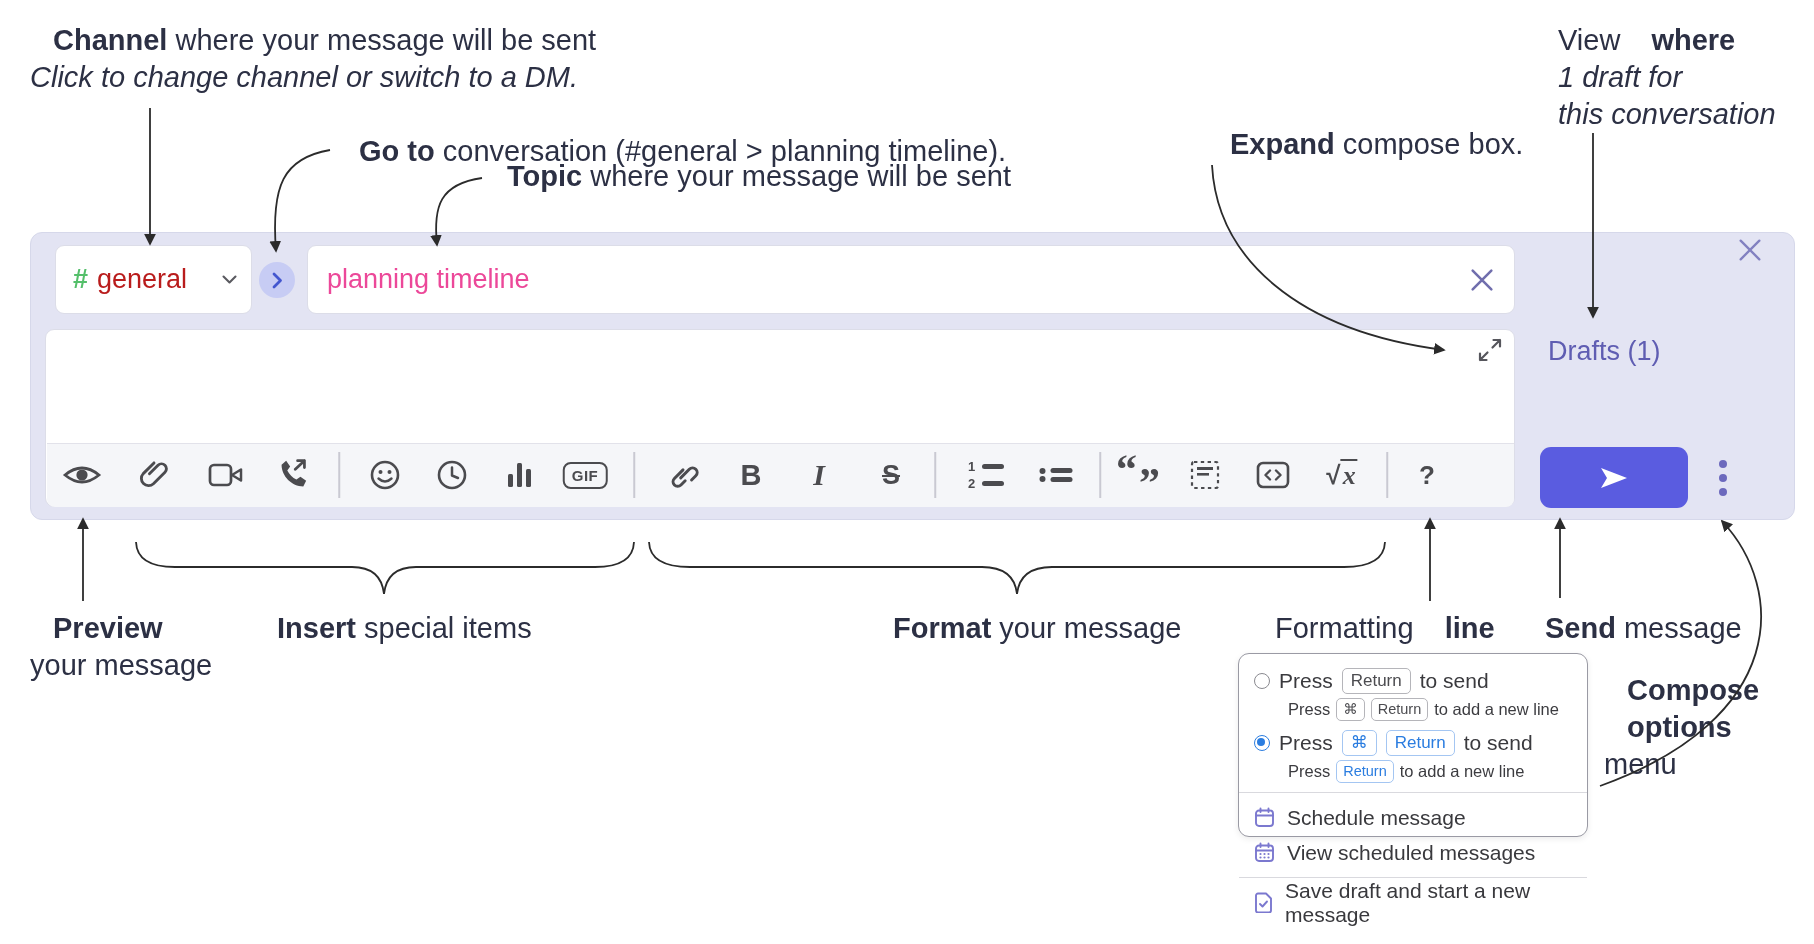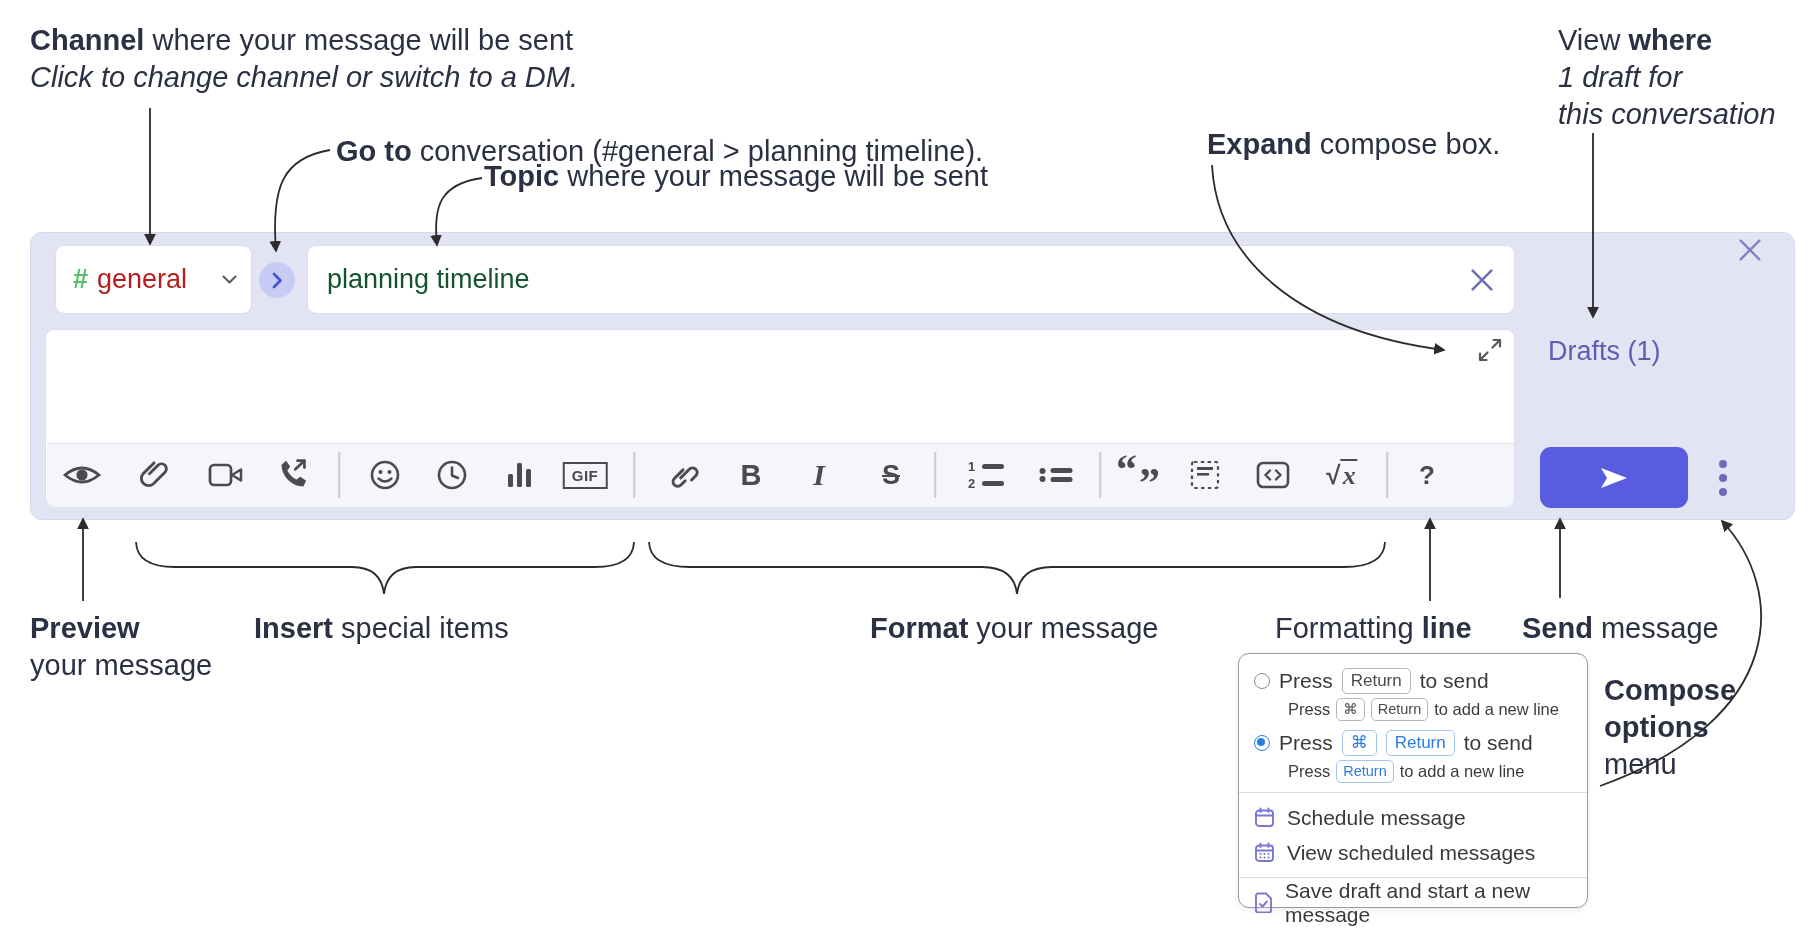--- a/index.html
+++ b/index.html
@@ -1,70 +1,70 @@
 <!DOCTYPE html>
 <html><head>
 <meta charset="utf-8">
 <style>
   html,body{margin:0;padding:0;background:#ffffff;}
   #stage{position:relative;width:1814px;height:944px;background:#fff;overflow:hidden;
          font-family:"Liberation Sans",sans-serif;color:#2c3044;}
   .abs{position:absolute;}
   
   .ann{font-size:29px;line-height:37px;color:#2c3044;white-space:nowrap;}
-  .ann b{font-weight:700;}
+  .ann b{font-weight:700;margin-left:23px;}
   .it{font-style:italic;}
   
   #composebox{left:30px;top:232px;width:1765px;height:288px;background:#e3e4f3;
               border:1px solid #d6d8ea;border-radius:12px;box-sizing:border-box;}
   .whitebox{position:absolute;background:#ffffff;border:1.5px solid #dcdde8;border-radius:9px;box-sizing:border-box;}
   #channel-select{left:55px;top:245px;width:197px;height:69px;display:flex;align-items:center;
                   padding:0 14px 0 17px;cursor:pointer;}
   #channel-hash{color:#54bf6a;font-weight:700;font-size:27px;margin-right:9px;}
   #channel-name{font-size:27px;color:#b91c1c;flex:1;}
   #go-btn{left:259px;top:262px;width:36px;height:36px;border-radius:50%;background:#c7ccf4;
           display:flex;align-items:center;justify-content:center;cursor:pointer;}
-  #topic-input{left:307px;top:245px;width:1208px;height:69px;font-size:27px;color:#14532d;
+  #topic-input{left:307px;top:245px;width:1208px;height:69px;font-size:27px;color:#ec4899;
                padding:0 60px 0 19px;font-family:"Liberation Sans",sans-serif;outline:none;}
   #topic-clear{left:1468px;top:266px;width:28px;height:28px;cursor:pointer;}
   #message-box{left:45px;top:329px;width:1470px;height:178px;}
   #message-input{position:absolute;left:47px;top:331px;width:1464px;height:108px;border:none;resize:none;
                  outline:none;font-family:"Liberation Sans",sans-serif;font-size:27px;color:#333;
                  padding:12px 60px 0 21px;box-sizing:border-box;background:transparent;}
   #message-input::placeholder{color:#8c8c90;}
   #expand-btn{left:1477px;top:337px;width:26px;height:26px;cursor:pointer;}
   #toolbar{left:46.5px;top:443px;width:1467px;height:63px;background:#f5f6f9;border-top:1px solid #e2e2ea;
            border-radius:0 0 8px 8px;}
   .ti{position:absolute;top:443px;height:64px;display:flex;align-items:center;justify-content:center;
       transform:translateX(-50%);color:#4b4b4f;cursor:pointer;}
   .tdiv{position:absolute;top:452px;width:1.5px;height:46px;background:#c9c9d2;transform:translateX(-50%);}
   .tb-b{font-size:29px;font-weight:800;}
   .tb-i{font-family:"Liberation Serif",serif;font-style:italic;font-size:30px;font-weight:600;}
   .tb-s{font-size:27px;font-weight:600;text-decoration:line-through;}
-  .gifbox{border:2.6px solid currentColor;border-radius:0;font-size:15px;font-weight:700;
+  .gifbox{border:2.6px solid currentColor;border-radius:8px;font-size:15px;font-weight:700;
           letter-spacing:.5px;padding:3px 7px;}
   .olrow,.ulrow{display:flex;align-items:center;gap:5px;margin:2.5px 0;}
   .oldigit{font-size:13px;font-weight:700;width:9px;}
   .bar{width:22px;height:5px;border-radius:2.5px;background:currentColor;}
   .dotb{width:6px;height:6px;border-radius:50%;background:currentColor;}
   .quotewrap{position:relative;width:44px;height:36px;font-family:"Liberation Serif",serif;font-weight:700;}
   .q1{position:absolute;left:0;top:-12px;font-size:42px;}
   .q2{position:absolute;right:0;top:2px;font-size:42px;}
   .mathwrap{font-size:26px;font-weight:600;}
   .mathx{font-family:"Liberation Serif",serif;font-style:italic;border-top:2.2px solid currentColor;padding:0 2px;}
   .tb-help{font-size:26px;font-weight:600;}
   #drafts-link{left:1548px;top:336px;font-size:27px;color:#5f5db2;cursor:pointer;}
   #send-btn{left:1540px;top:447px;width:148px;height:61px;background:#5a5ce0;border-radius:11px;
             display:flex;align-items:center;justify-content:center;cursor:pointer;}
   #kebab{left:1706px;top:451px;width:34px;height:54px;display:flex;flex-direction:column;
          align-items:center;justify-content:center;gap:6px;cursor:pointer;}
   .kdot{width:8px;height:8px;border-radius:50%;background:#6c69bd;}
   #close-x{left:1736px;top:236px;width:28px;height:28px;cursor:pointer;}
   
-  #menu{left:1238px;top:653px;width:350px;height:255px;background:#fff;border:1.5px solid #9a9aa4;
+  #menu{left:1238px;top:653px;width:350px;height:184px;background:#fff;border:1.5px solid #9a9aa4;
         border-radius:11px;box-shadow:0 2px 6px rgba(0,0,0,.08);box-sizing:border-box;
         padding:11px 0 12px 0;font-size:21px;color:#3a3a3e;}
   .mrow{display:flex;align-items:center;gap:9px;padding:0 15px;height:31px;cursor:pointer;}
   .msub{display:flex;align-items:center;gap:6px;padding:0 15px 0 49px;height:27px;font-size:16.5px;color:#3c3c40;}
   .radio{width:16px;height:16px;border-radius:50%;border:1.7px solid #8a8a90;box-sizing:border-box;flex:none;}
   .radio.sel{border-color:#2b7de0;position:relative;}
   .radio.sel::after{content:"";position:absolute;left:2.3px;top:2.3px;width:8px;height:8px;
                     border-radius:50%;background:#2b7de0;}
   kbd{font-family:"Liberation Sans",sans-serif;border:1.3px solid #b5b5ba;border-radius:5px;background:#fff;
       color:#4c4c50;font-size:17px;padding:0px 8px;line-height:24px;display:inline-block;}

